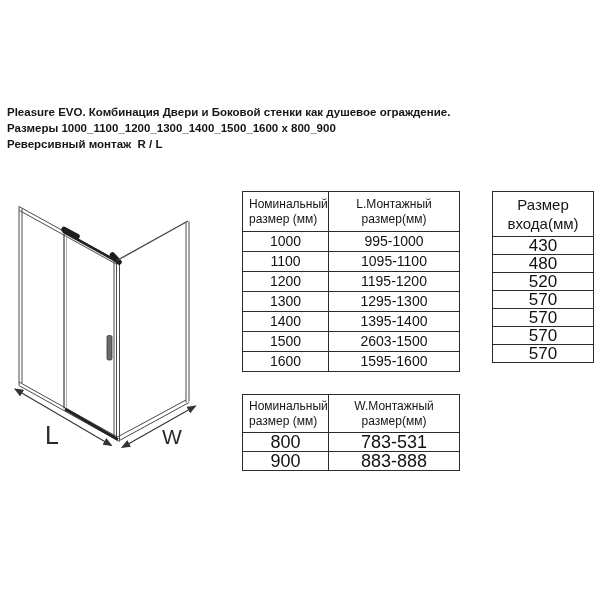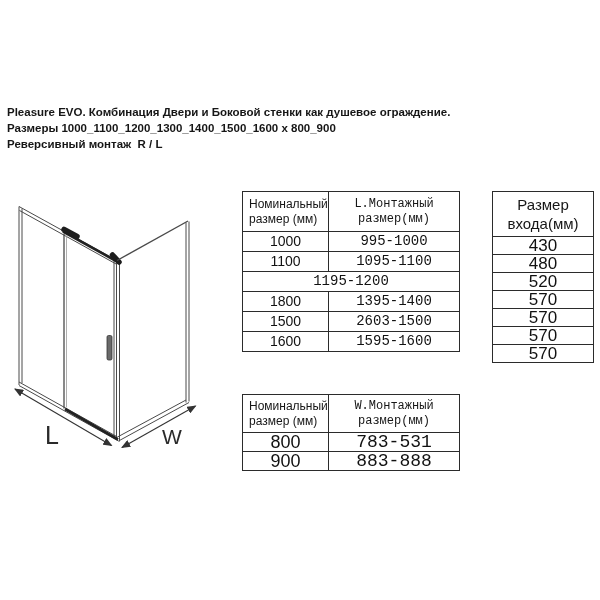--- a/index.html
+++ b/index.html
@@ -27,21 +27,21 @@
   .td{
     border-left:1px solid #2b2b2b;box-sizing:border-box;
     display:flex;flex-direction:column;align-items:center;justify-content:center;
     overflow:hidden;
   }
   .td:first-child{border-left:none;}
   
   .tbl-l{left:242px;top:191px;width:218px;}
   .tbl-w{left:242px;top:394px;width:218px;}
   .col-a{width:85px;}
-  .col-b{width:131px;flex:1;font-family:Liberation Mono, monospace;}
+  .col-b{width:131px;flex:1;}
   .hdr-row .td{height:39px;font-size:12px;line-height:14.5px;color:#161616;}
   .tbl-w .hdr-row .td{height:37px;}
   .hdr-left{align-items:flex-start;padding-left:6px;}
   .num-row .td{height:19px;font-size:14px;line-height:19px;}
   .tbl-w .num-row .td{height:18px;font-size:18px;line-height:18px;text-align:right;}
   
   .tbl-e{left:492px;top:191px;width:102px;}
   .tbl-e .hdr-row .td{height:44px;width:100%;font-size:15px;line-height:19px;}
   .tbl-e .num-row .td{height:17px;width:100%;font-size:17px;line-height:17px;}
 </style>
@@ -119,24 +119,29 @@
   </div>
   <div class="tr num-row">
     <div class="td col-a">1000</div>
     <div class="td col-b">995-1000</div>
   </div>
   <div class="tr num-row">
     <div class="td col-a">1100</div>
     <div class="td col-b">1095-1100</div>
   </div>
   <div class="tr num-row">
+    <div class="td col-a">1200</div>
     <div class="td col-b">1195-1200</div>
   </div>
   <div class="tr num-row">
-    <div class="td col-a">1800</div>
+    <div class="td col-a">1300</div>
+    <div class="td col-b">1295-1300</div>
+  </div>
+  <div class="tr num-row">
+    <div class="td col-a">1400</div>
     <div class="td col-b">1395-1400</div>
   </div>
   <div class="tr num-row">
     <div class="td col-a">1500</div>
     <div class="td col-b">2603-1500</div>
   </div>
   <div class="tr num-row">
     <div class="td col-a">1600</div>
     <div class="td col-b">1595-1600</div>
   </div>

